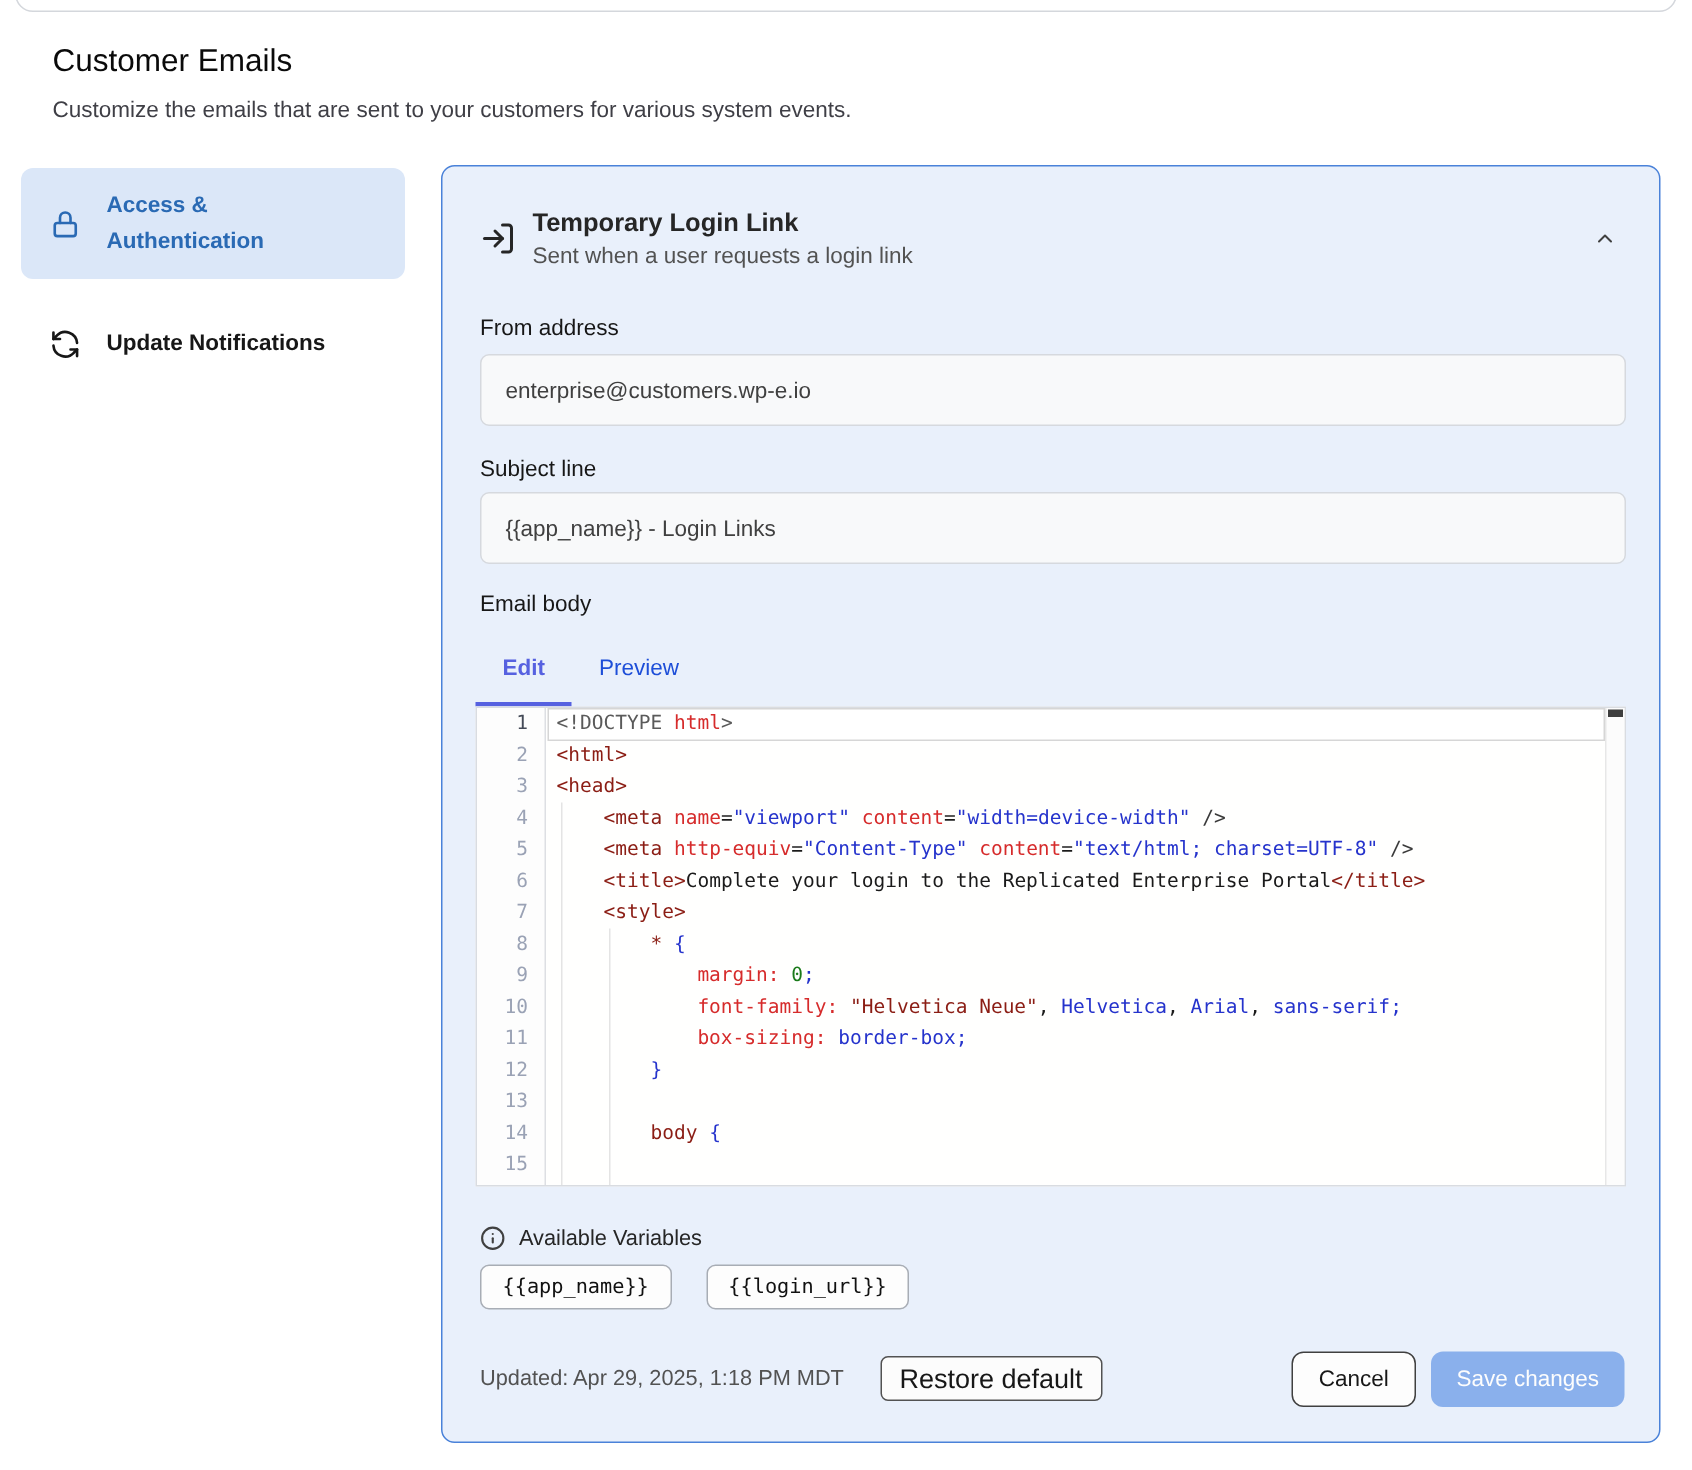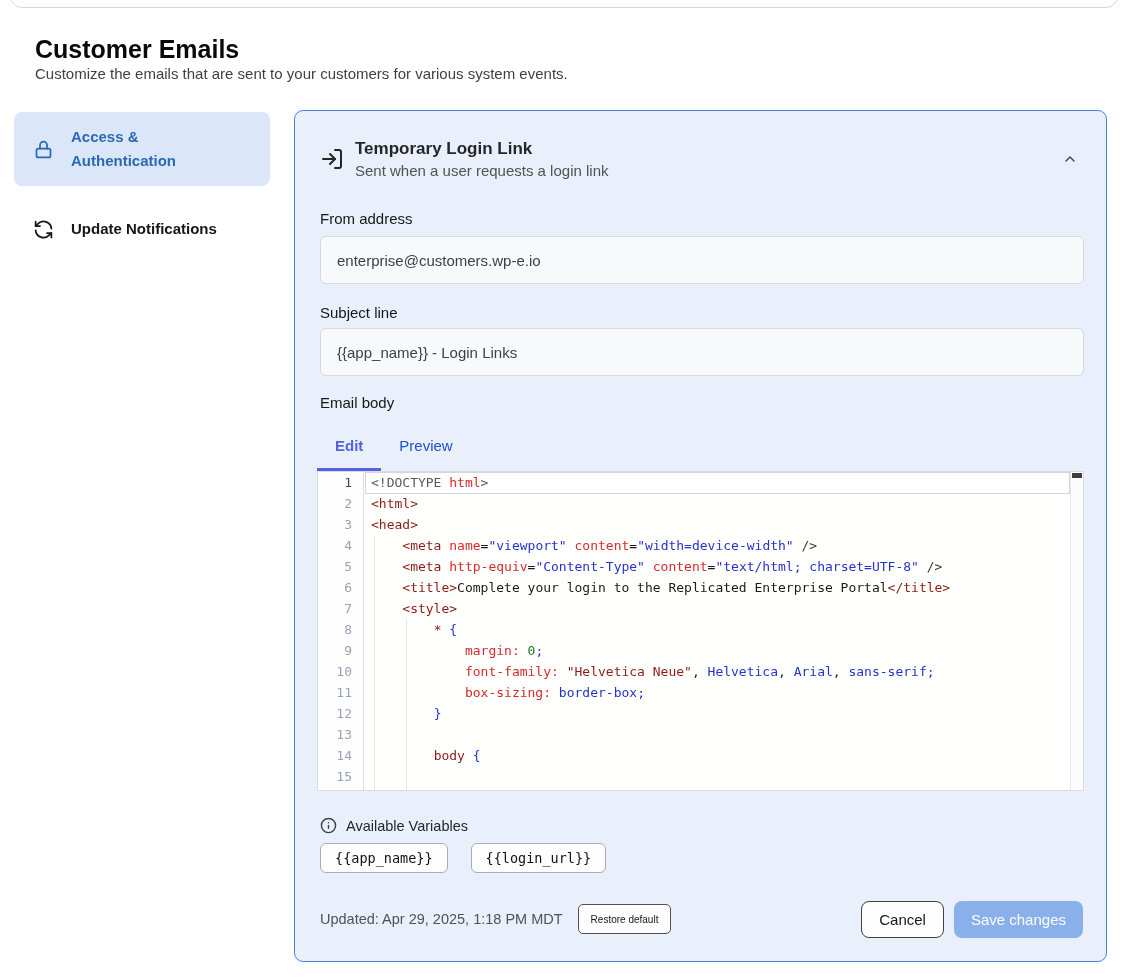--- a/index.html
+++ b/index.html
@@ -3,21 +3,21 @@
 <meta charset="utf-8">
 <style>
   * { margin:0; padding:0; box-sizing:border-box; }
   html,body { width:1128px; height:980px; background:#ffffff;
     font-family:"Liberation Sans", sans-serif; color:#171717; overflow:hidden; }
 
   
   .top-strip { position:absolute; left:10px; top:-24px; width:1108px; height:32px;
     background:#fff; border:1px solid #d4d7dc; border-radius:12px; }
 
-  .page-title { position:absolute; left:35px; top:35px; font-size:25px; font-weight:700; color:#0a0a0a; }
+  .page-title { position:absolute; left:35px; top:29px; font-size:21px; font-weight:400; color:#0a0a0a; }
   .page-sub { position:absolute; left:35px; top:65px; font-size:15px; color:#3f3f46; }
 
   
   .side-item { position:absolute; left:14px; width:256px; display:flex; align-items:center; gap:17px;
     padding-left:19px; font-size:15px; font-weight:600; cursor:pointer; }
   .side-item.sel { top:112px; height:74px; background:#dbe7f8; border-radius:8px; color:#2a6ab4; }
   .side-item.unsel { top:208px; height:42px; color:#171717; }
   .side-label { max-width:150px; line-height:24px; }
   .icon { display:inline-flex; flex:none; }
 
@@ -66,21 +66,21 @@
   .vars-label { font-size:14.5px; color:#262626; }
   .chips-row { position:absolute; left:25px; top:732px; display:flex; gap:23px; }
   .chip { height:30px; display:flex; align-items:center; padding:0 14px; background:#fdfdfd;
     border:1px solid #a8adb5; border-radius:6px; font-family:"DejaVu Sans Mono", monospace;
     font-size:13.5px; color:#111; cursor:pointer; }
 
   
   .footer { position:absolute; left:25px; right:23px; top:789px; height:38px; display:flex; align-items:center; }
   .updated { font-size:14.5px; color:#525252; }
   .btn { font-family:"Liberation Sans", sans-serif; cursor:pointer; }
-  .btn-restore { margin-left:15px; height:30px; padding:0 12px; font-size:10px; color:#171717;
+  .btn-restore { margin-left:24px; height:30px; padding:0 12px; font-size:18px; color:#171717;
     background:#fcfcfc; border:1px solid #525252; border-radius:5px; }
   .btn-cancel { margin-left:auto; height:37px; padding:0 17px; font-size:15px; color:#171717;
     background:#fdfdfd; border:1px solid #404040; border-radius:8px; }
   .btn-save { margin-left:10px; height:37px; padding:0 17px; font-size:15px; color:#fdfdfd;
     background:#8ab0ec; border:none; border-radius:8px; }
 </style>
 </head>
 <body>
 
 <div class="top-strip"></div>

